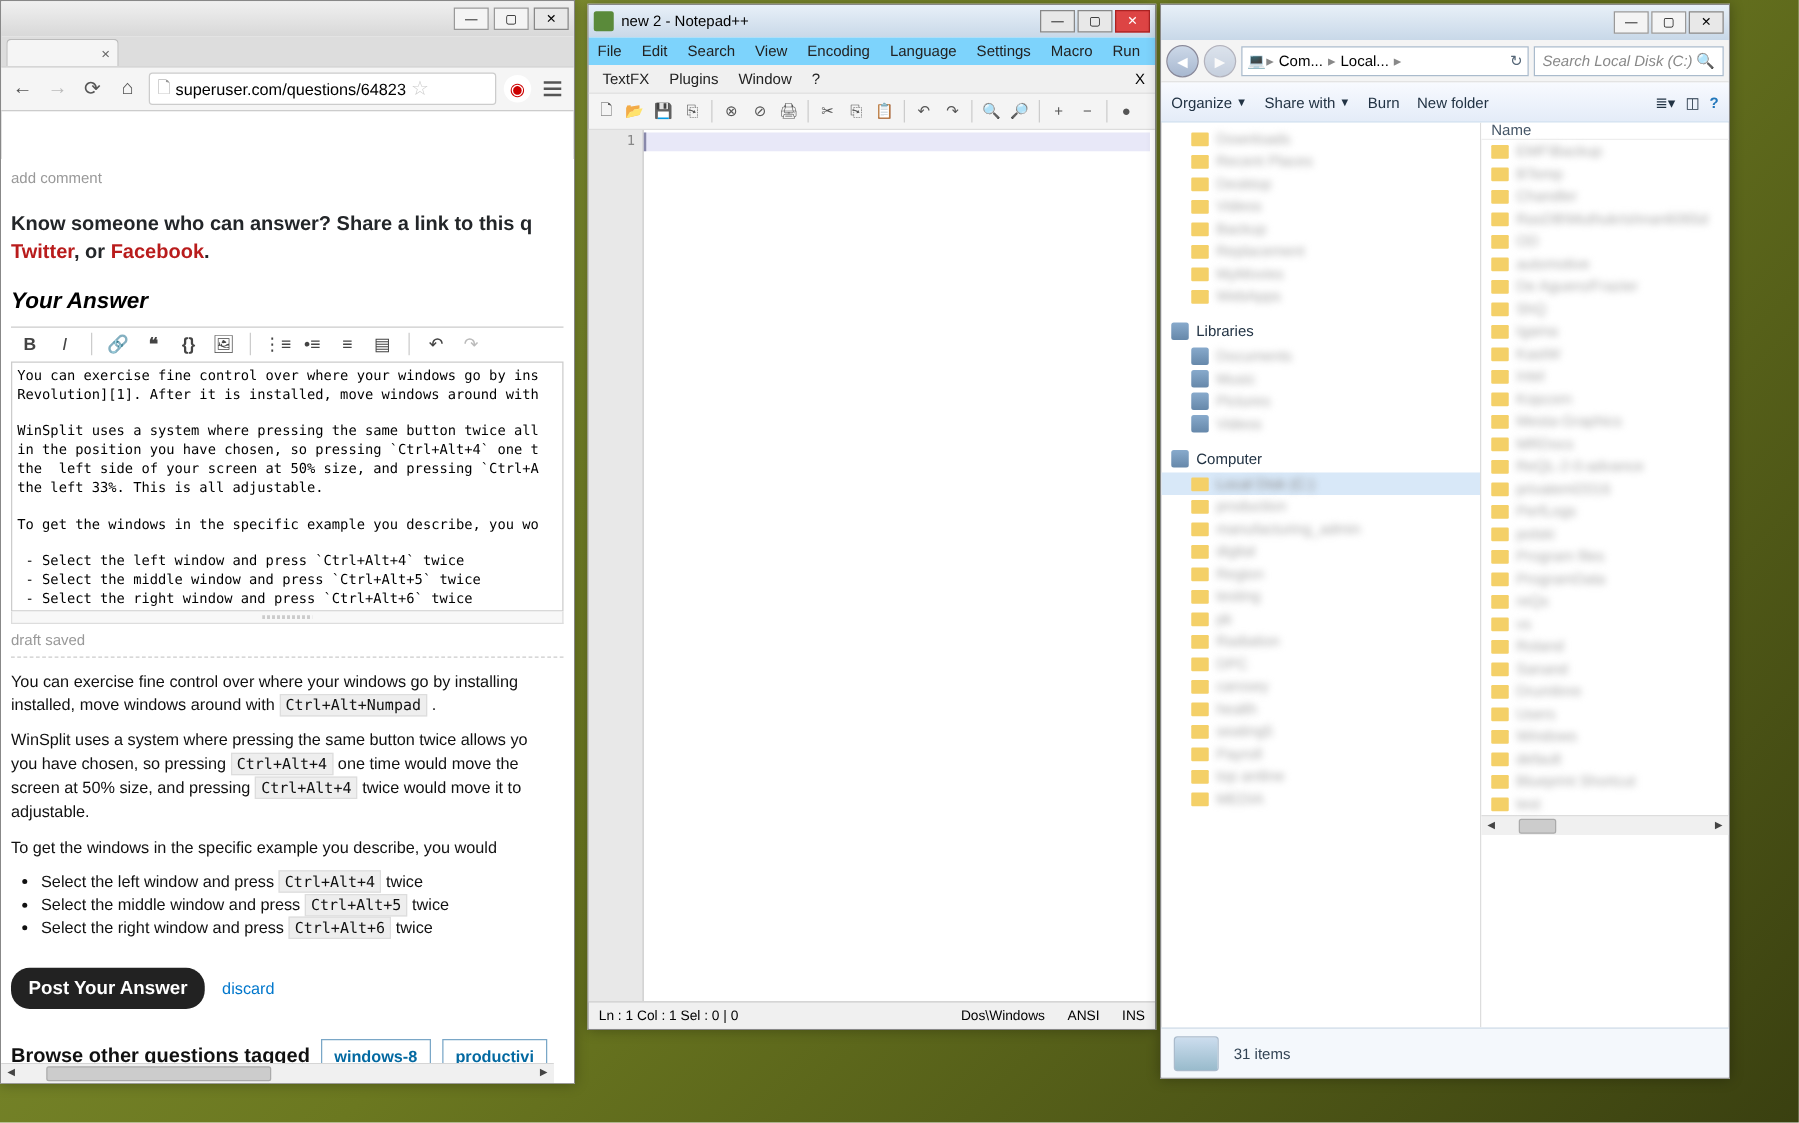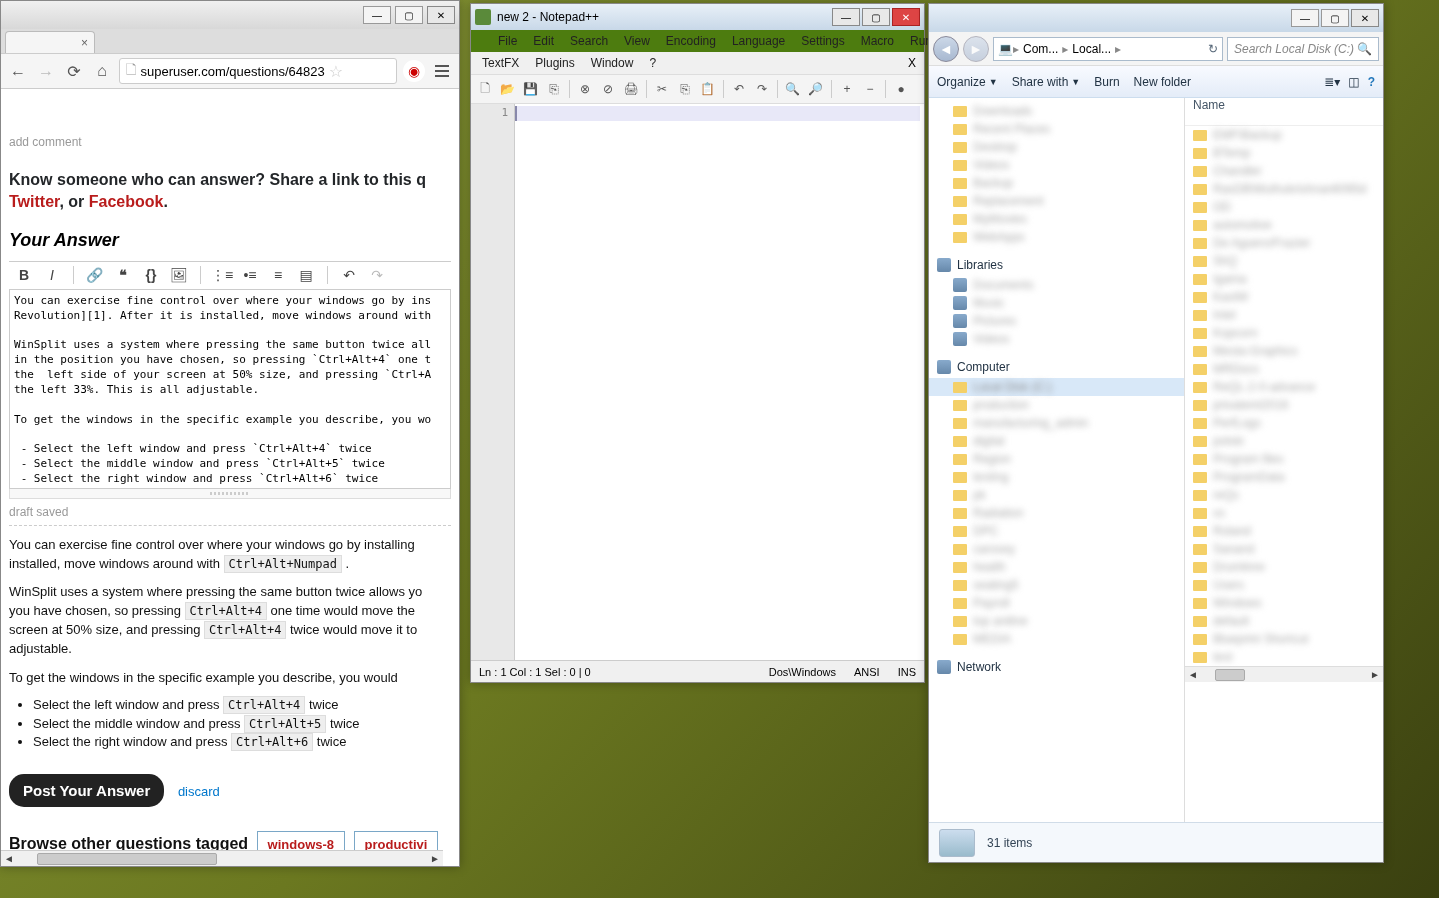--- a/index.html
+++ b/index.html
@@ -36,31 +36,31 @@
 .editor-text { border: 1px solid #ccc; padding: 4px; font-family: Consolas, monospace; font-size: 11px; color: #000; height: 200px; overflow: hidden; white-space: pre-wrap; line-height: 1.35; }
 .resize-grip { height: 10px; border: 1px solid #ddd; border-top: none; background: #f8f8f8; display: flex; align-items: center; justify-content: center; }
 .resize-grip::after { content: ""; width: 40px; height: 3px; background: repeating-linear-gradient(90deg,#ccc,#ccc 2px,transparent 2px,transparent 4px); }
 .draft-saved { color: #999; font-size: 12px; margin: 6px 0; }
 .preview { border-top: 1px dashed #ccc; padding-top: 10px; font-size: 13px; line-height: 1.45; color: #111; }
 .preview code { background: #eee; border: 1px solid #ddd; padding: 1px 4px; font-size: 12px; font-family: Consolas, monospace; }
 .preview ul { margin: 8px 0 8px 24px; }
 .post-btn { background: #222; color: #fff; padding: 8px 14px; border: none; font-size: 15px; font-weight: bold; border-radius: 15px; cursor: pointer; margin-top: 14px; }
 .discard { color: #0077cc; margin-left: 10px; font-size: 13px; cursor: pointer; }
 .browse { font-size: 16px; font-weight: bold; margin-top: 24px; }
-.tag { display: inline-block; border: 1px solid #7aa7c7; color: #b91c1c; border-radius: 0; padding: 4px 10px; font-size: 13px; margin-left: 4px; }
-
-
-.npp { left: 470px; top: 3px; width: 455px; height: 680px; display: flex; flex-direction: column; }
+.tag { display: inline-block; border: 1px solid #7aa7c7; color: #0369a1; border-radius: 0; padding: 4px 10px; font-size: 13px; margin-left: 4px; }
+
+
+.npp { left: 470px; top: 3px; width: 455px; height: 821px; display: flex; flex-direction: column; }
 .npp-titlebar { height: 26px; background: linear-gradient(#e8f0f8, #c8d8e8); display: flex; align-items: center; padding: 0 4px; font-size: 12px; }
 .npp-icon { width: 16px; height: 16px; background: #5a8a3a; border-radius: 2px; margin-right: 6px; }
 .npp-title { flex: 1; }
 .npp-winbtns { display: flex; gap: 2px; }
 .npp-winbtn { width: 28px; height: 18px; border: 1px solid #888; background: #e8e8e8; font-size: 10px; display: flex; align-items: center; justify-content: center; }
 .npp-winbtn.close { background: #d44; color: #fff; border-color: #a22; }
-.npp-menu { height: 22px; background: #4d7c0f; display: flex; align-items: center; padding: 0 20px; gap: 2px; font-size: 12px; }
+.npp-menu { height: 22px; background: #7dd3fc; display: flex; align-items: center; padding: 0 0; gap: 2px; font-size: 12px; }
 .npp-menu span { padding: 2px 7px; cursor: pointer; color: #222; }
 .npp-menu2 { height: 22px; background: #f0f0f0; display: flex; align-items: center; padding: 0 4px; gap: 2px; font-size: 12px; justify-content: space-between; }
 .npp-menu2 .left { display: flex; gap: 2px; }
 .npp-menu2 span { padding: 2px 7px; cursor: pointer; color: #222; }
 .npp-x { font-family: sans-serif; cursor: pointer; padding: 0 4px; }
 .npp-toolbar { height: 30px; background: #f4f4f4; border-top: 1px solid #ddd; border-bottom: 1px solid #ddd; display: flex; align-items: center; padding: 0 4px; gap: 3px; }
 .npp-tb { width: 20px; height: 20px; display: flex; align-items: center; justify-content: center; font-size: 12px; cursor: pointer; color: #555; }
 .tb-sep { width: 1px; height: 18px; background: #ccc; margin: 0 2px; }
 .npp-filetabs { height: 24px; background: #f0f0f0; display: flex; align-items: flex-end; padding-left: 4px; }
 .npp-filetab { padding: 3px 12px; background: #fff; border: 1px solid #aaa; border-bottom: none; font-size: 12px; display: flex; align-items: center; gap: 4px; }
@@ -89,21 +89,21 @@
 .exp-cmdbar .right { margin-left: auto; display: flex; gap: 8px; align-items: center; }
 .exp-body { flex: 1; display: flex; overflow: hidden; }
 .exp-tree { width: 256px; border-right: 1px solid #ddd; overflow-y: auto; padding: 4px 0; font-size: 12px; }
 .exp-tree .grp { padding: 4px 8px; color: #234; font-weight: normal; display: flex; align-items: center; gap: 6px; margin-top: 8px; }
 .exp-tree .item { padding: 2px 8px 2px 24px; display: flex; align-items: center; gap: 6px; cursor: pointer; color: #aaa; }
 .exp-tree .item.sel { background: #d8e8f8; color: #888; }
 .folder-icn { width: 14px; height: 11px; background: #f4d068; border-radius: 1px; }
 .lib-icn { width: 14px; height: 14px; background: linear-gradient(#8ac,#68a); border-radius: 2px; }
 .blur { filter: blur(3px); }
 .exp-list { flex: 1; overflow: auto; font-size: 12px; }
-.exp-list-hdr { height: 28px; background: #fff; border-bottom: 1px solid #eee; display: flex; align-items: flex-start; padding: 0 8px; color: #456; }
+.exp-list-hdr { height: 14px; background: #fff; border-bottom: 1px solid #eee; display: flex; align-items: flex-end; padding: 0 8px; color: #456; }
 .exp-list-hdr .col { flex: 1; }
 .exp-row { padding: 2px 8px; display: flex; align-items: center; gap: 6px; color: #aaa; }
 .exp-scroll { height: 16px; background: #f0f0f0; border-top: 1px solid #ddd; display: flex; align-items: center; }
 .exp-scroll .arr { width: 16px; font-size: 10px; display: flex; align-items: center; justify-content: center; color: #444; }
 .exp-scroll .thumb { width: 30px; height: 12px; background: #ccc; border: 1px solid #aaa; margin-left: 14px; border-radius: 2px; }
 .exp-status { height: 40px; border-top: 1px solid #d0dce8; background: #f4f8fc; display: flex; align-items: center; padding: 0 10px; gap: 12px; font-size: 12px; color: #345; }
 .exp-status .drive { width: 36px; height: 28px; background: linear-gradient(#cde,#9bc); border-radius: 3px; border: 1px solid #abc; }
 </style>
 </head>
 <body>
@@ -429,24 +429,20 @@
           <span class="blur">Payroll</span>
         </div>
         <div class="item">
           <div class="folder-icn"></div>
           <span class="blur">top aniline</span>
         </div>
         <div class="item">
           <div class="folder-icn"></div>
           <span class="blur">MEDIA</span>
         </div>
-        <div class="grp">
-          <div class="lib-icn"></div>
-          <span>Network</span>
-        </div>
       </div>
     <div class="exp-list">
       <div class="exp-list-hdr">
         <div class="col">Name</div>
       </div>
       <div id="exp-files">
           <div class="exp-row">
             <div class="folder-icn"></div>
             <span class="blur">EMF\Backup</span>
           </div>

